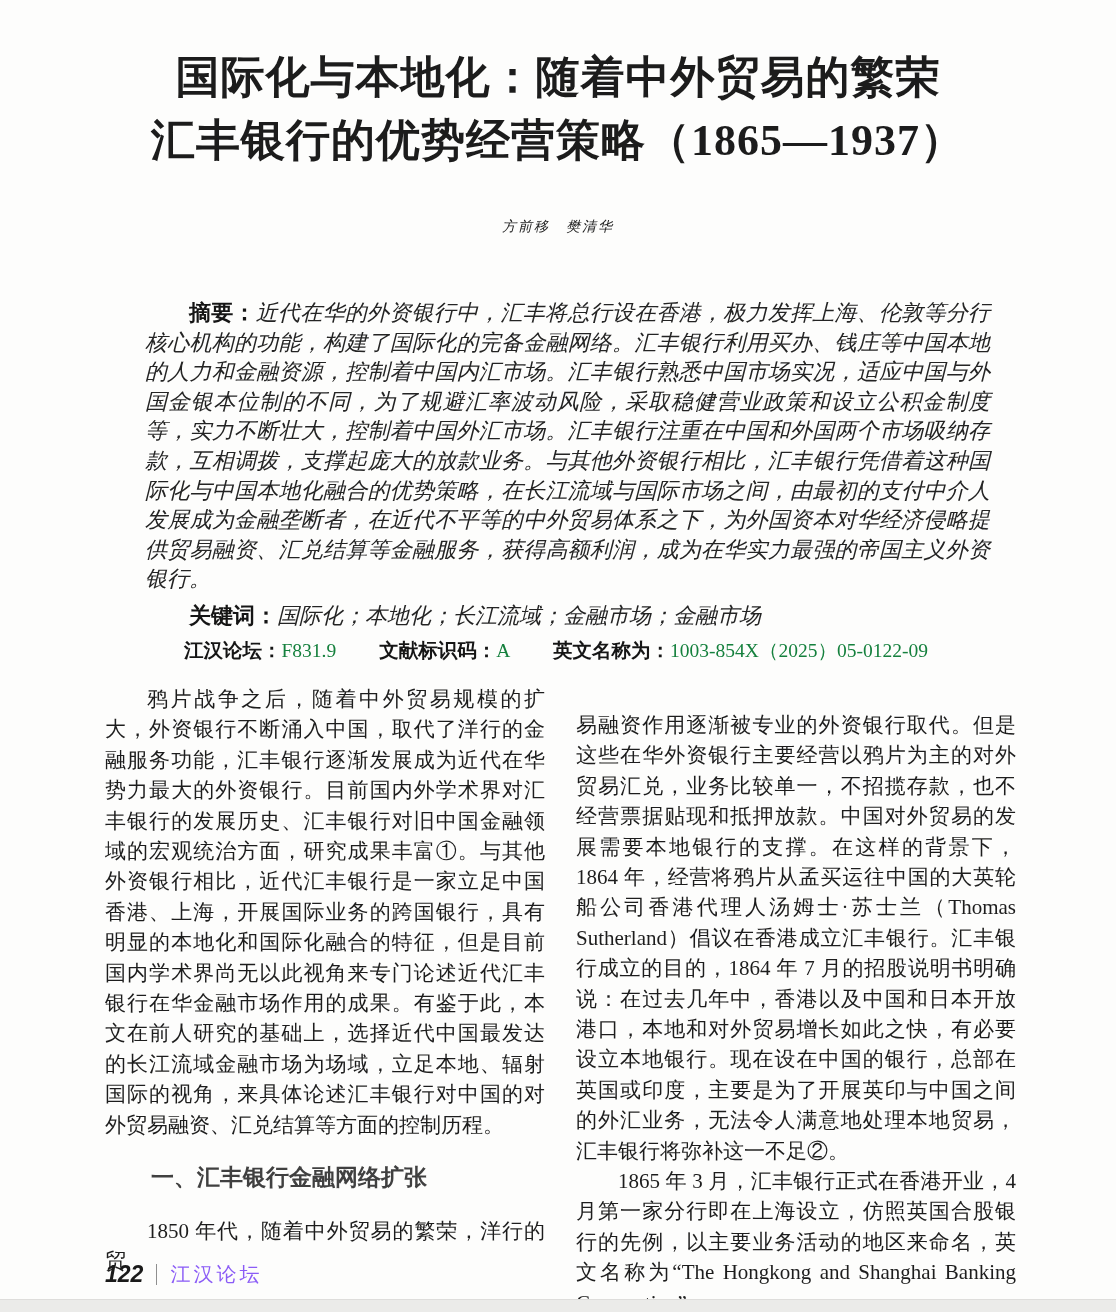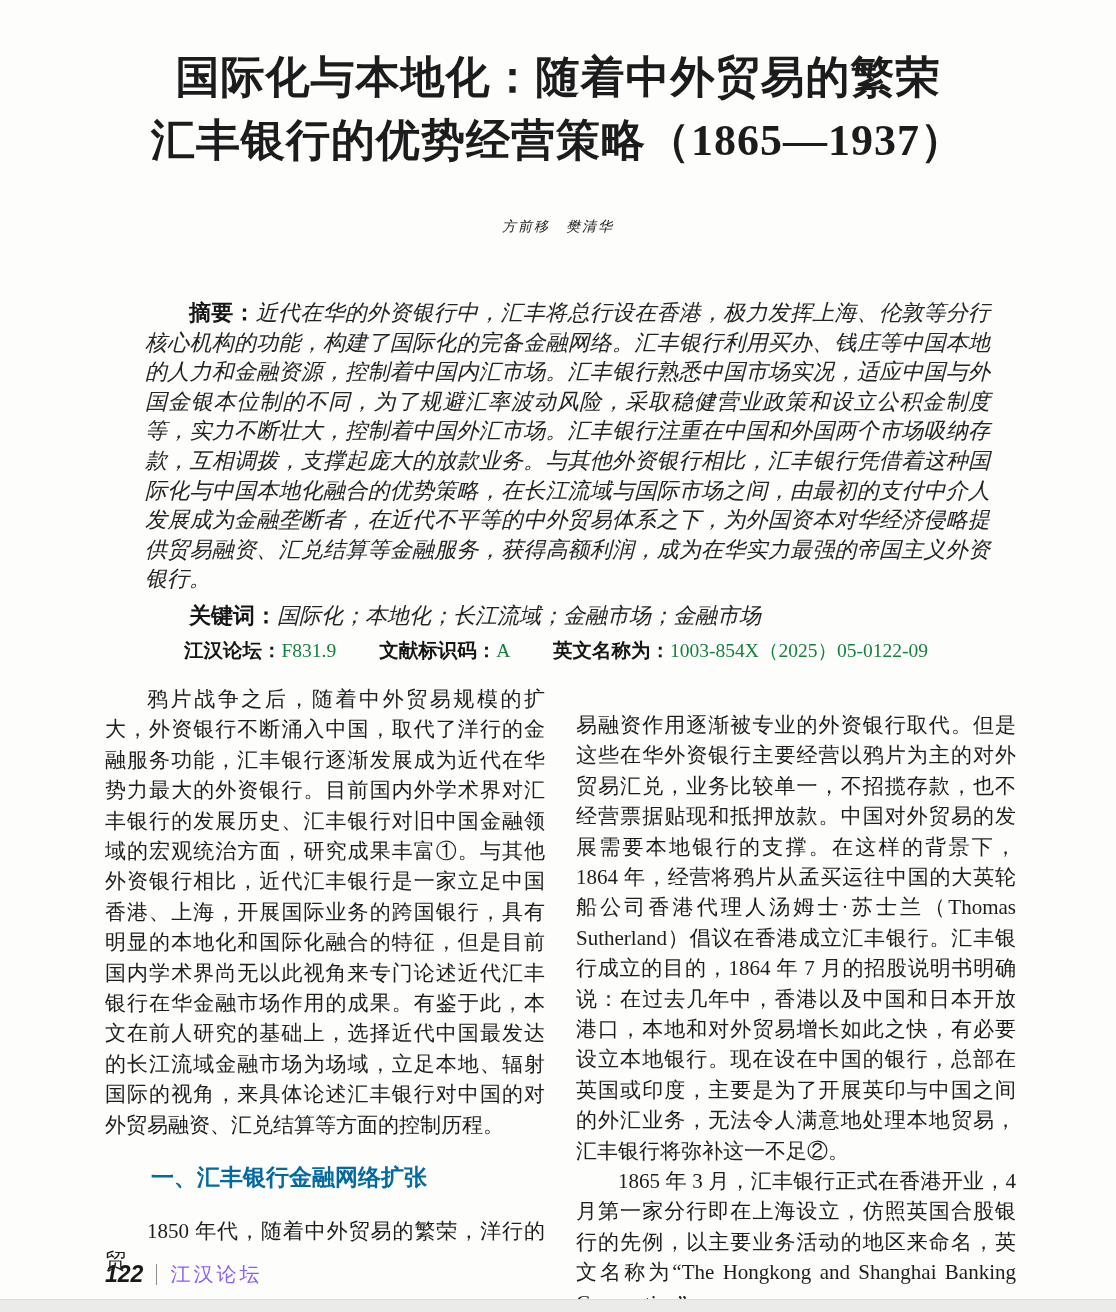--- a/index.html
+++ b/index.html
@@ -83,21 +83,21 @@
   .col p.indent { text-indent: 2em; }
   .col p.no-indent { text-indent: 0; margin-top: 26px; }
   .section-heading {
     font-family: "Liberation Sans", "DejaVu Sans", sans-serif;
     font-weight: 700;
     font-size: 23px;
     line-height: 32px;
     margin: 21px 0 23px 0;
     text-indent: 2em;
     text-align: left;
-    color: #0369a1;
+    color: #404040;
   }
   
   .footer {
     position: absolute;
     left: 105px;
     bottom: 24px;
     display: flex;
     align-items: center;
     gap: 13px;
     font-family: "Liberation Sans", "DejaVu Sans", sans-serif;

